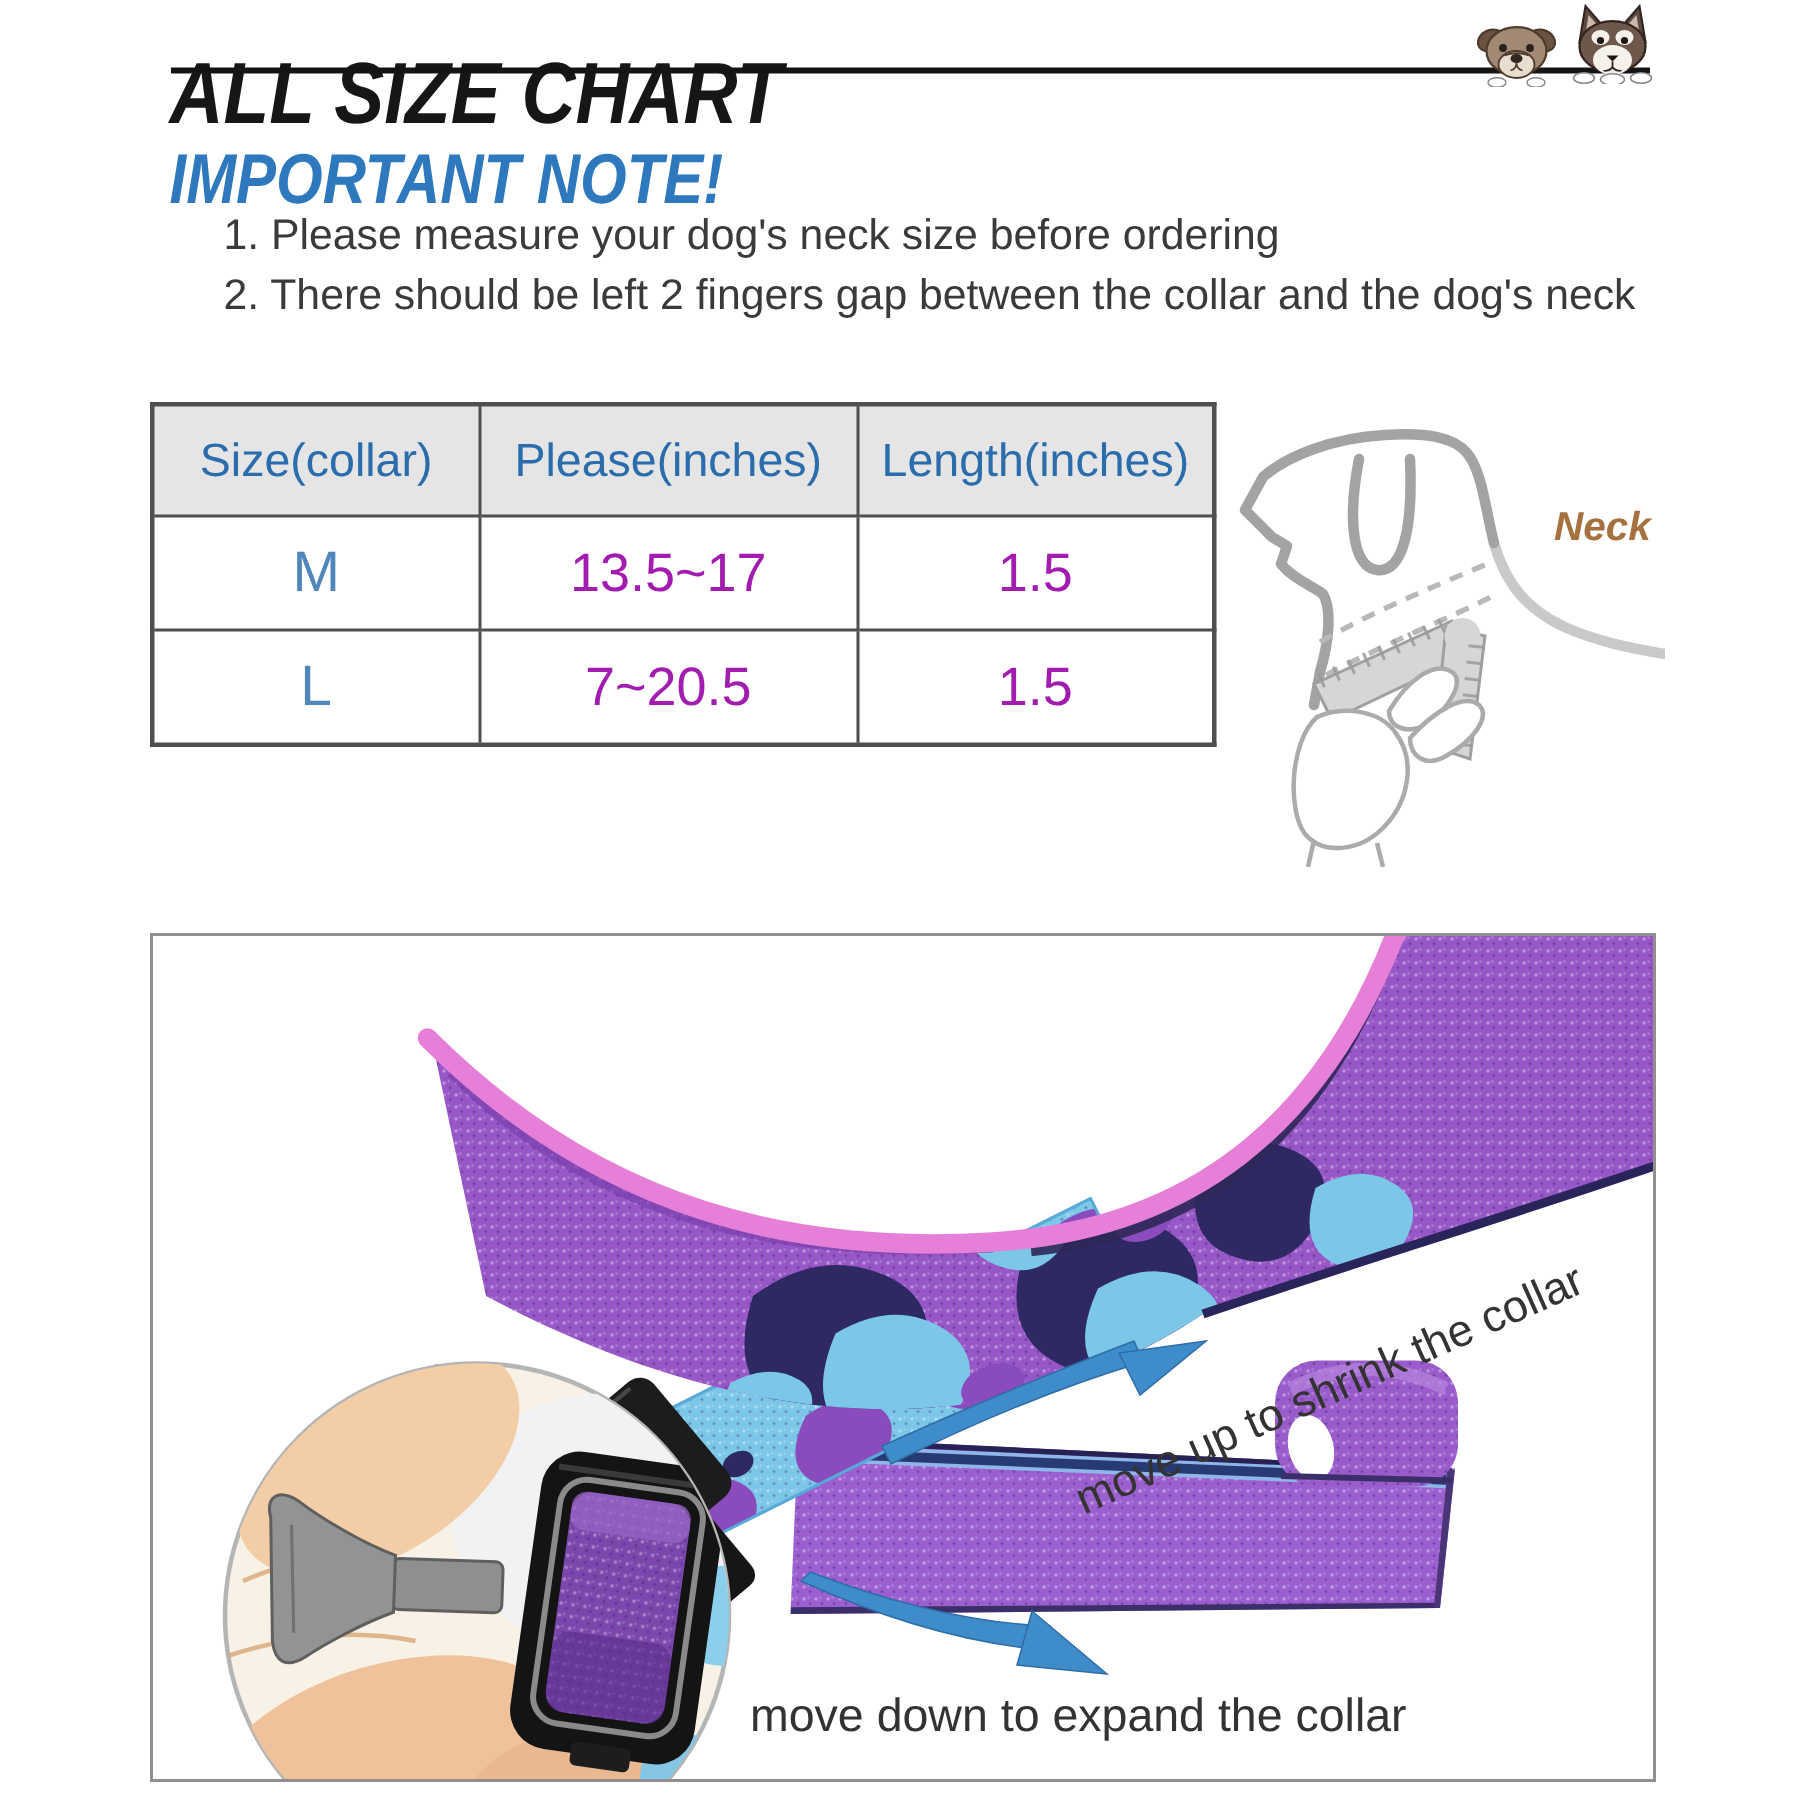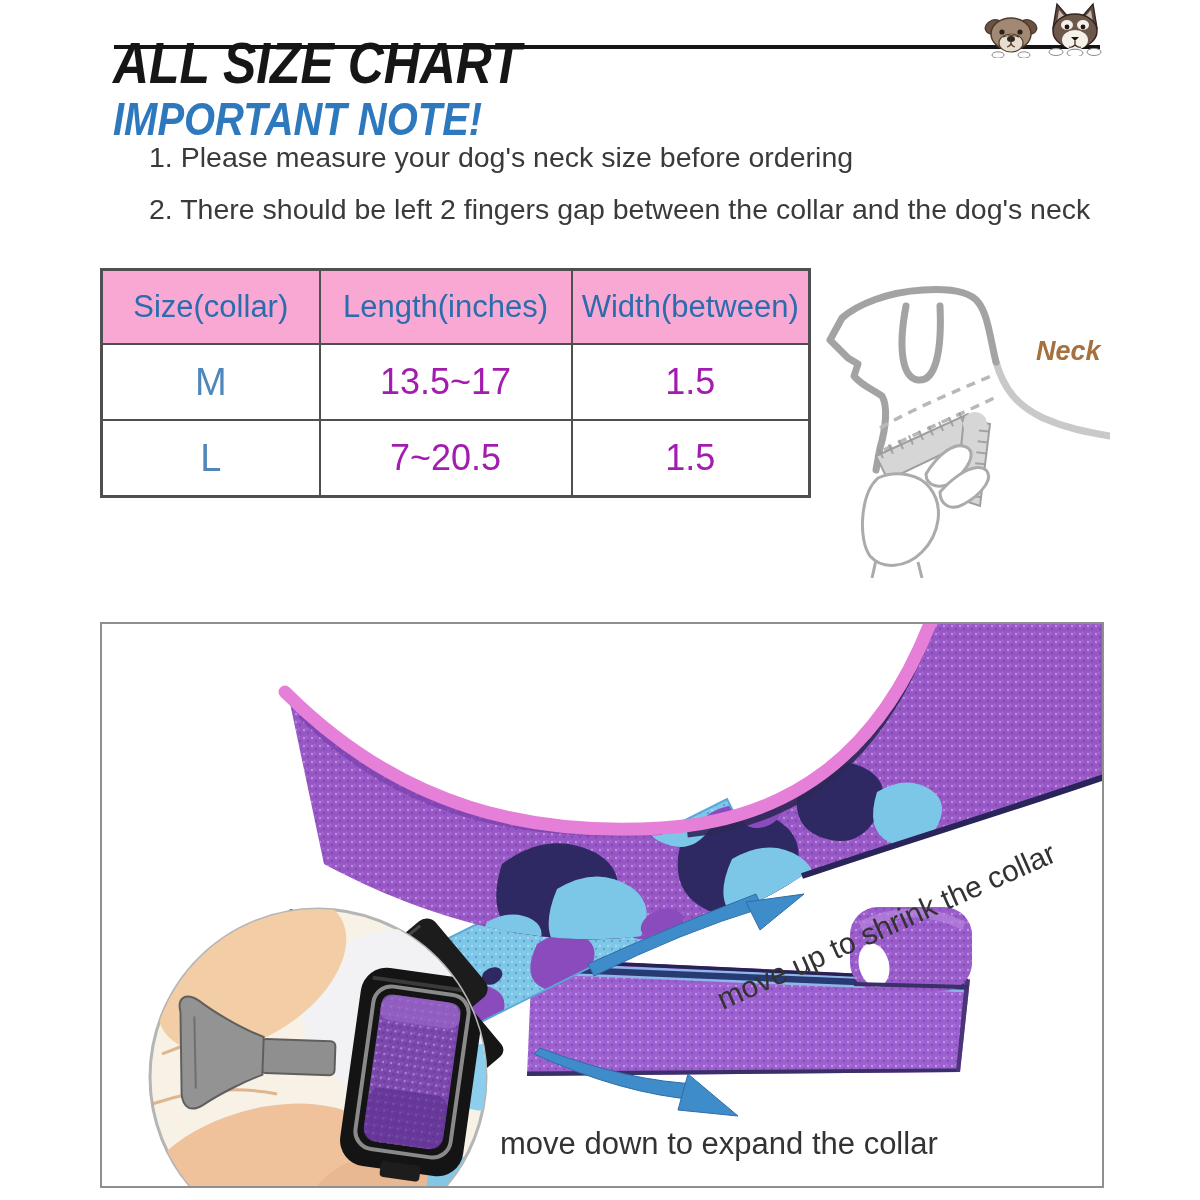--- a/index.html
+++ b/index.html
@@ -8,28 +8,28 @@
   .abs{position:absolute;}
 
   
   #page-title{left:113px;top:-5px;font-size:58px;line-height:1;font-weight:700;font-style:italic;
               color:#161616;transform:scaleX(.86);transform-origin:0 0;white-space:nowrap;}
   #title-underline{left:114px;top:45px;width:986px;height:4px;background:#141414;z-index:1;}
   .dog-icon{z-index:2;}
   #note-heading{left:113px;top:56px;font-size:47px;line-height:1;font-weight:700;font-style:italic;
                 color:#2e78bd;transform:scaleX(.85);transform-origin:0 0;white-space:nowrap;}
   .note{left:113px;font-size:28.5px;color:#3a3a3a;white-space:nowrap;line-height:1.15;margin-left:36px;}
-  #note-1{top:112px;} #note-2{top:164px;}
+  #note-1{top:112px;} #note-2{top:152px;}
 
   
   #size-table{left:100px;top:268px;width:708px;border-collapse:collapse;table-layout:fixed;
               border:3px solid #4f4f4f;}
   #size-table col.c1{width:218px;} #size-table col.c2{width:252px;} #size-table col.c3{width:238px;}
   #size-table th{height:70px;font-size:31px;font-weight:400;color:#2a6cac;border:2px solid #4f4f4f;
-                 text-align:center;vertical-align:middle;background:#f9a8d4;}
+                 text-align:center;vertical-align:middle;background:#e5e5e5;}
   #size-table td{height:72px;border:2px solid #4f4f4f;text-align:center;vertical-align:middle;}
   #size-table td.size{font-size:38px;color:#4f87ba;}
   #size-table td.val{font-size:36px;color:#a21caf;}
 
   
   #measure-figure{left:818px;top:278px;width:292px;height:300px;}
   #neck-label{left:1036px;top:336px;font-size:27px;font-weight:700;font-style:italic;color:#a5713f;}
 
   
   #collar-photo{left:100px;top:622px;width:1000px;height:562px;border:2px solid #8f8f8f;
@@ -82,22 +82,22 @@
 
   <table class="abs" id="size-table">
     <colgroup>
         <col class="c1">
         <col class="c2">
         <col class="c3">
       </colgroup>
     <thead>
       <tr>
         <th>Size(collar)</th>
+        <th>Please(inches)</th>
         <th>Length(inches)</th>
-        <th>Width(between)</th>
       </tr>
     </thead>
     <tbody>
       <tr>
         <td class="size">M</td>
         <td class="val">13.5~17</td>
         <td class="val">1.5</td>
       </tr>
       <tr>
         <td class="size">L</td>

